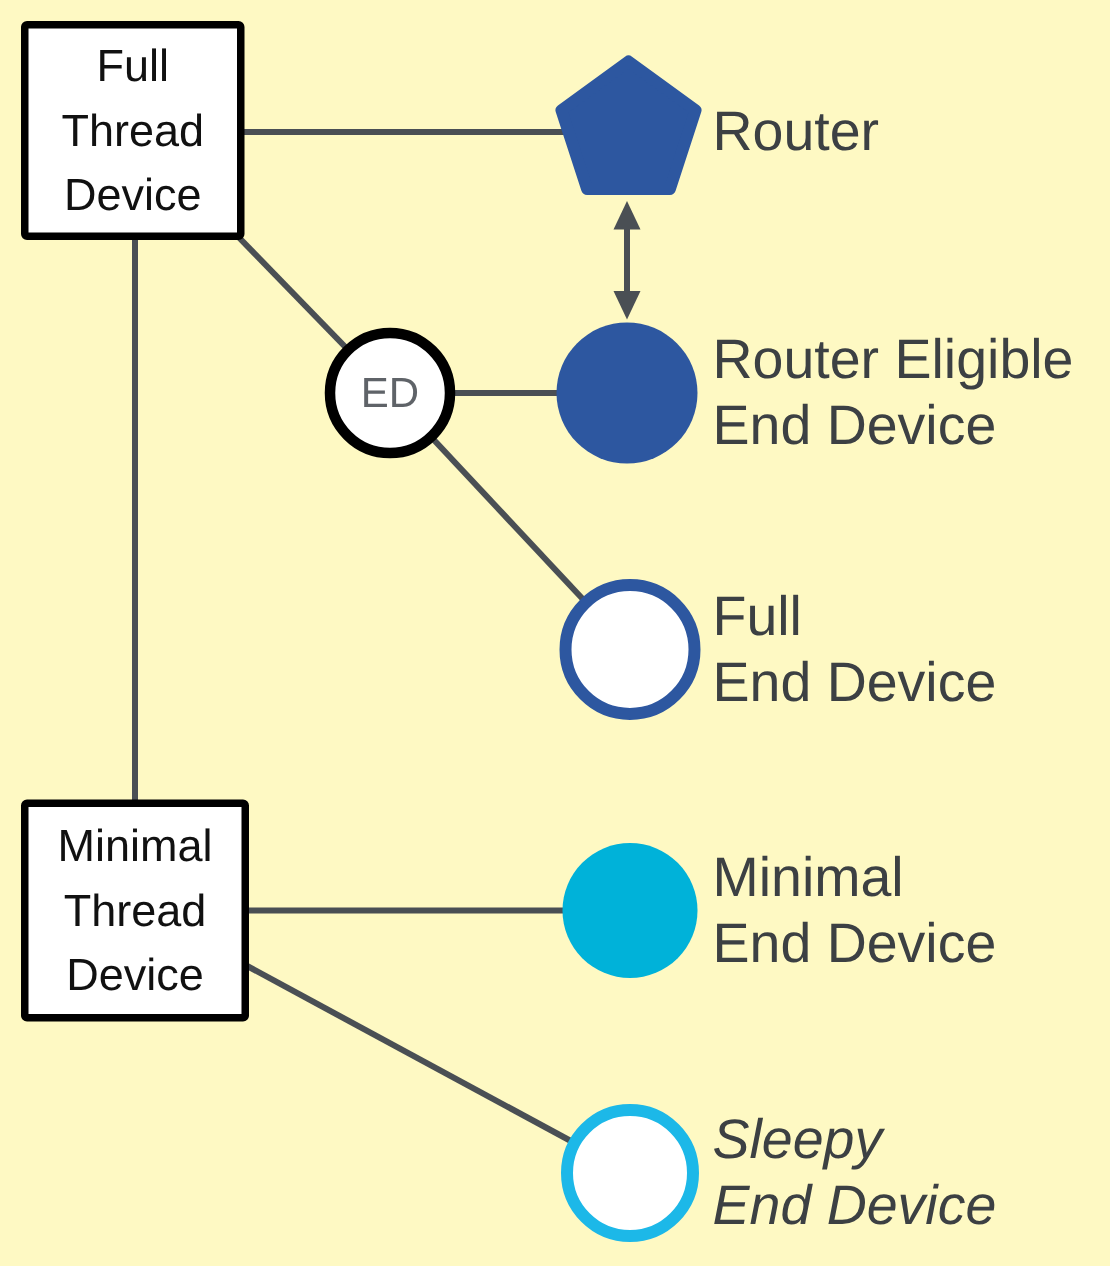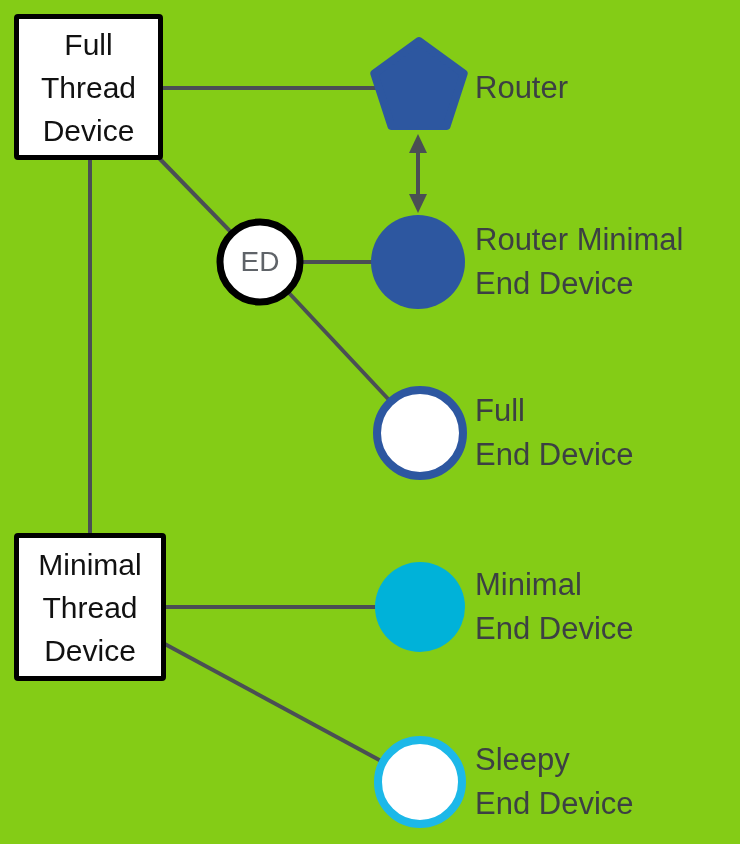--- a/index.html
+++ b/index.html
@@ -5,21 +5,21 @@
   html, body {
     margin: 0;
     padding: 0;
     background: #ffffff;
     font-family: "Liberation Sans", "DejaVu Sans", sans-serif;
   }
   #stage {
     position: relative;
     width: 740px;
     height: 844px;
-    background: #84cc16;
+    background: #fef9c3;
     overflow: hidden;
   }
   #diagram-svg {
     position: absolute;
     left: 0;
     top: 0;
   }
   .node-box {
     position: absolute;
     box-sizing: border-box;
@@ -44,30 +44,30 @@
     width: 80px;
     text-align: center;
     font-size: 28px;
     line-height: 42px;
     color: #5f6368;
   }
   .side-label {
     position: absolute;
     left: 475px;
     width: 265px;
-    font-size: 31px;
+    font-size: 37px;
     line-height: 44px;
     color: #3c4043;
     white-space: pre-line;
   }
   #router-label { top: 66px; }
   #reed-label   { top: 218px; }
   #fed-label    { top: 389px; }
   #med-label    { top: 563px; }
-  #sed-label    { top: 738px; }
+  #sed-label    { top: 738px; font-style: italic; }
 </style>
 </head>
 <body>
 
 <div id="stage">
 
   <svg id="diagram-svg" width="740" height="844" viewBox="0 0 740 844">
 
     <line x1="160" y1="88" x2="400" y2="88" stroke-width="4" stroke="#4a4f54"></line>
     <line x1="90" y1="155" x2="90" y2="540" stroke-width="4" stroke="#4a4f54"></line>
@@ -101,21 +101,21 @@
 Device</div>
 
   <div id="mtd-box" class="node-box">Minimal
 Thread
 Device</div>
 
   <div class="ed-badge-label">ED</div>
 
   <div id="router-label" class="side-label">Router</div>
 
-  <div id="reed-label" class="side-label">Router Minimal
+  <div id="reed-label" class="side-label">Router Eligible
 End Device</div>
 
   <div id="fed-label" class="side-label">Full
 End Device</div>
 
   <div id="med-label" class="side-label">Minimal
 End Device</div>
 
   <div id="sed-label" class="side-label">Sleepy
 End Device</div>

